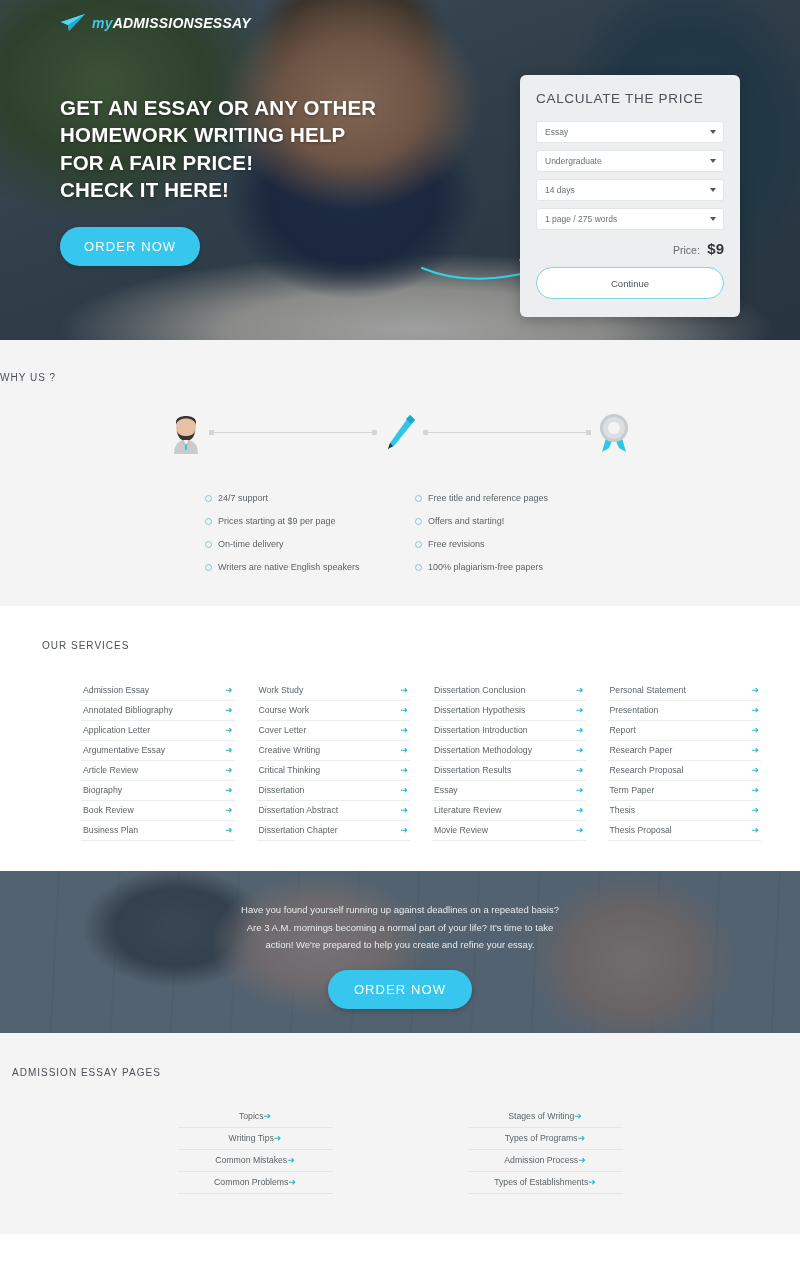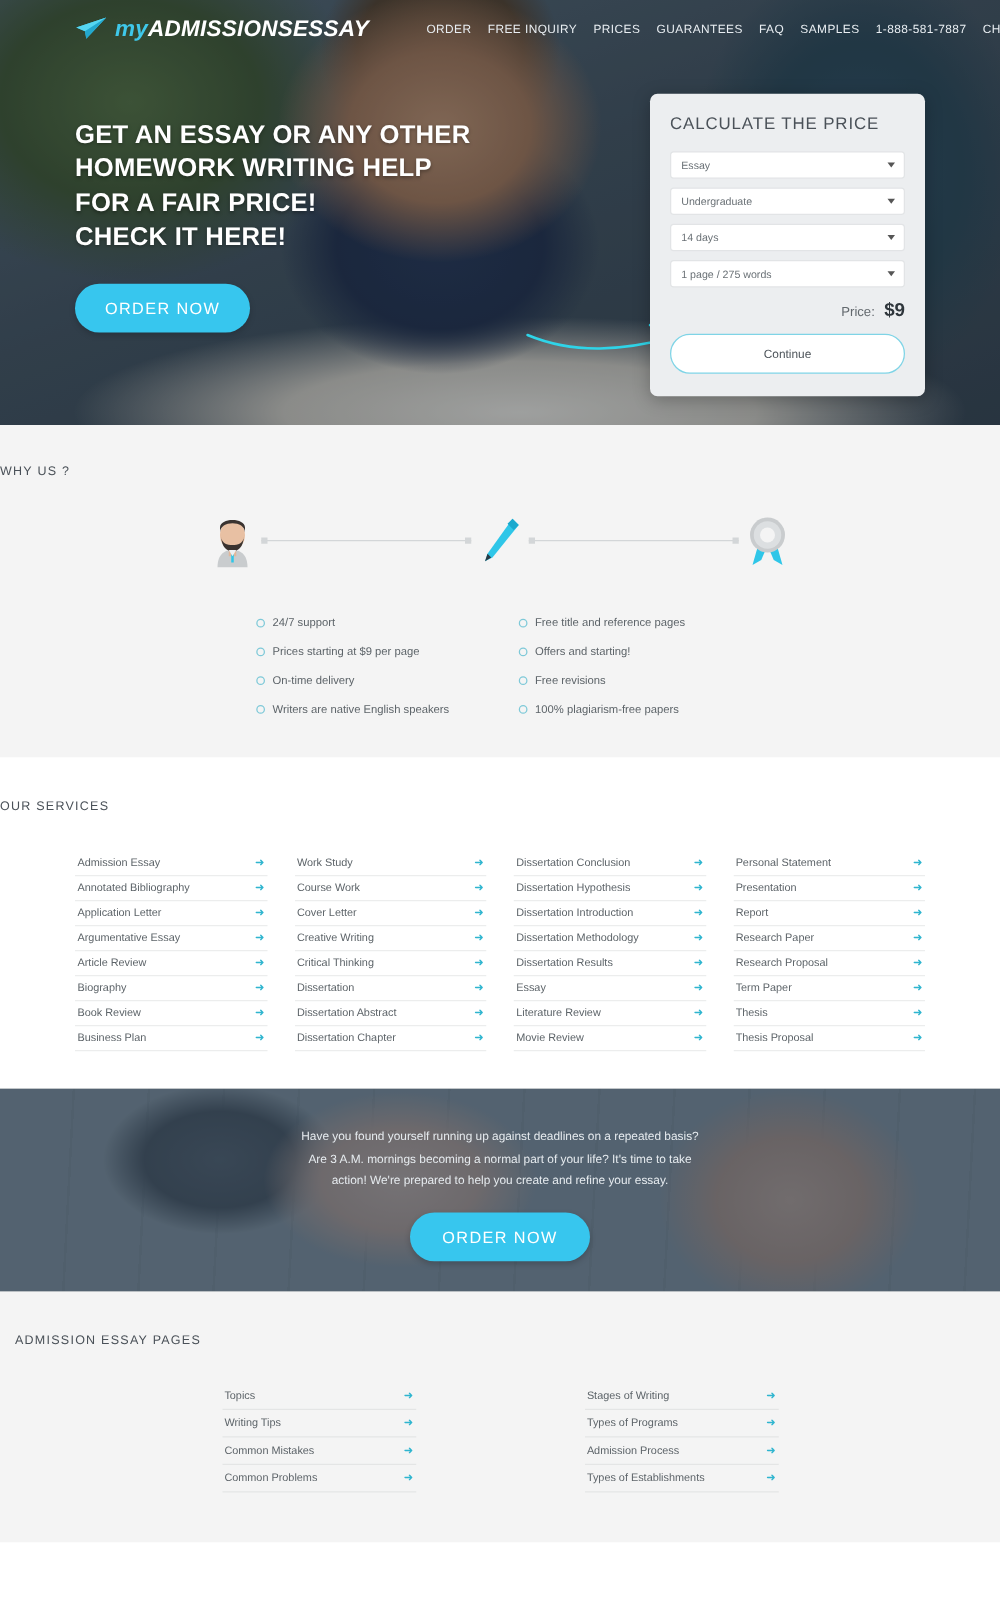--- a/index.html
+++ b/index.html
@@ -31,21 +31,21 @@
       linear-gradient(160deg,#51636f 0%, #3d4c58 45%, #2f3c48 100%);
   }
   .hero-tint { position:absolute; inset:0; background:rgba(28,38,50,0.36); }
   .topnav {
     position:relative; z-index:5;
     height:46px; display:flex; align-items:center;
     padding:0 60px;
   }
   .logo { display:flex; align-items:center; gap:6px; }
   .logo svg { display:block; }
-  .logo-text { font-size:18px; letter-spacing:.2px; color:#fff; font-style:italic; font-weight:700; }
+  .logo-text { font-size:14px; letter-spacing:.2px; color:#fff; font-style:italic; font-weight:700; }
   .logo-text .my { color:#3fc8ea; }
   .navlinks { margin-left:46px; display:flex; align-items:center; gap:13px; }
   .navlinks a {
     color:#e9eef2; text-decoration:none;
     font-size:9.5px; letter-spacing:.35px; white-space:nowrap;
   }
 
   .hero-body { position:relative; z-index:4; padding:48px 60px 0; }
   .hero-title {
     color:#fff; font-size:20.5px; line-height:1.33;
@@ -111,21 +111,21 @@
     width:390px; margin:0 auto; display:flex; gap:30px;
   }
   .bcol { flex:1; display:flex; flex-direction:column; gap:13px; }
   .bitem { display:flex; align-items:center; gap:6px; font-size:9px; color:#5d6469; }
   .ring {
     width:7px;height:7px;border-radius:50%;
     border:1px solid #7ec9d8; flex:0 0 auto;
   }
 
   
-  .services { background:#fff; padding:34px 0 30px; }
+  .services { background:#fff; padding:34px 0 30px;margin-left:42px; }
   .svc-grid {
     display:flex; gap:22px; width:680px; margin:30px auto 0;
   }
   .svc-col { flex:1; }
   .svc-item {
     display:flex; align-items:center; justify-content:space-between;
     border-bottom:1px solid #eceded; padding:4px 2px 5px;
     font-size:8.7px; color:#5d6469; cursor:pointer;
   }
   .svc-item .arw { color:#2fb5cf; font-size:9px; }
@@ -151,21 +151,21 @@
     background:#37c6ee; color:#fff; border:0; cursor:pointer;
     font-size:13px; letter-spacing:1.1px; padding:12px 26px; border-radius:22px;
     box-shadow:0 2px 5px rgba(0,0,0,.2); font-family:inherit;
   }
 
   
   .pages-sec{ background:#f4f4f4; padding:34px 12px 40px; }
   .pages-grid{ display:flex; gap:135px; width:445px; margin:28px auto 0; }
   .pg-col{ flex:1; }
   .pg-item{
-    display:flex; align-items:center; justify-content:space-between;
+    display:flex; align-items:center; justify-content:center;
     border-bottom:1px solid #e4e5e5; padding:5px 2px 6px;
     font-size:8.7px; color:#5d6469; cursor:pointer;
   }
   .pg-item .arw{ color:#2fb5cf; font-size:9px; }
 
   
   .how{ background:#fff; padding:40px 0 20px; text-align:center; }
 </style>
 </head>
 <body>
@@ -177,31 +177,20 @@
     <div class="hero-tint"></div>
 
     <nav class="topnav">
       <div class="logo">
         <svg width="26" height="20" viewBox="0 0 26 20">
           <path d="M1 9 L25 1 L9 18 L8 12 Z" fill="#3fc8ea"></path>
           <path d="M1 9 L25 1 L8 12 Z" fill="#55d6f2"></path>
           <path d="M8 12 L25 1 L9 18 Z" fill="#23a8ce"></path>
         </svg>
         <span class="logo-text"><span class="my">my</span><span>ADMISSIONSESSAY</span></span>
-      </div>
-      <div class="navlinks">
-        <a href="#">ORDER</a>
-        <a href="#">FREE INQUIRY</a>
-        <a href="#">PRICES</a>
-        <a href="#">GUARANTEES</a>
-        <a href="#">FAQ</a>
-        <a href="#">SAMPLES</a>
-        <a href="#">1-888-581-7887</a>
-        <a href="#">CHAT NOW</a>
-
       </div>
     </nav>
 
     <div class="hero-body">
       <div class="hero-title">
         <div>GET AN ESSAY OR ANY OTHER</div>
         <div>HOMEWORK WRITING HELP</div>
         <div>FOR A FAIR PRICE!</div>
         <div>CHECK IT HERE!</div>
       </div>

